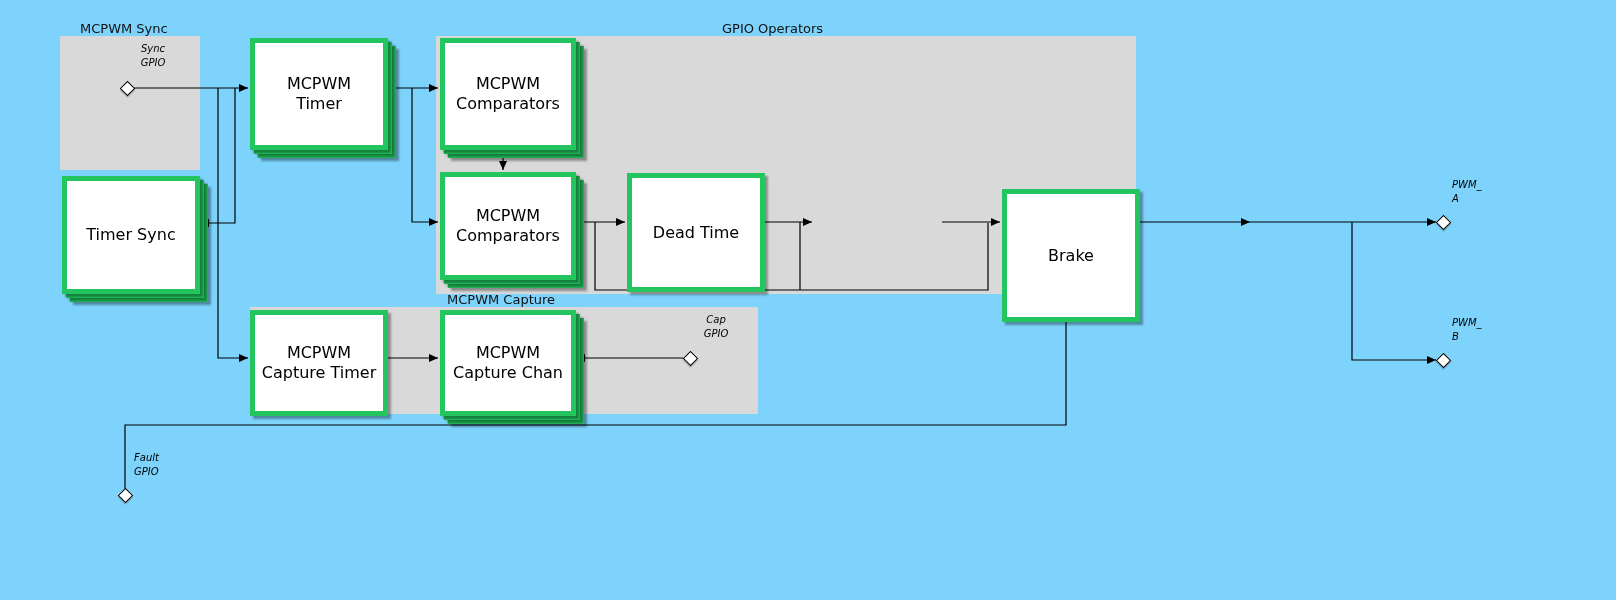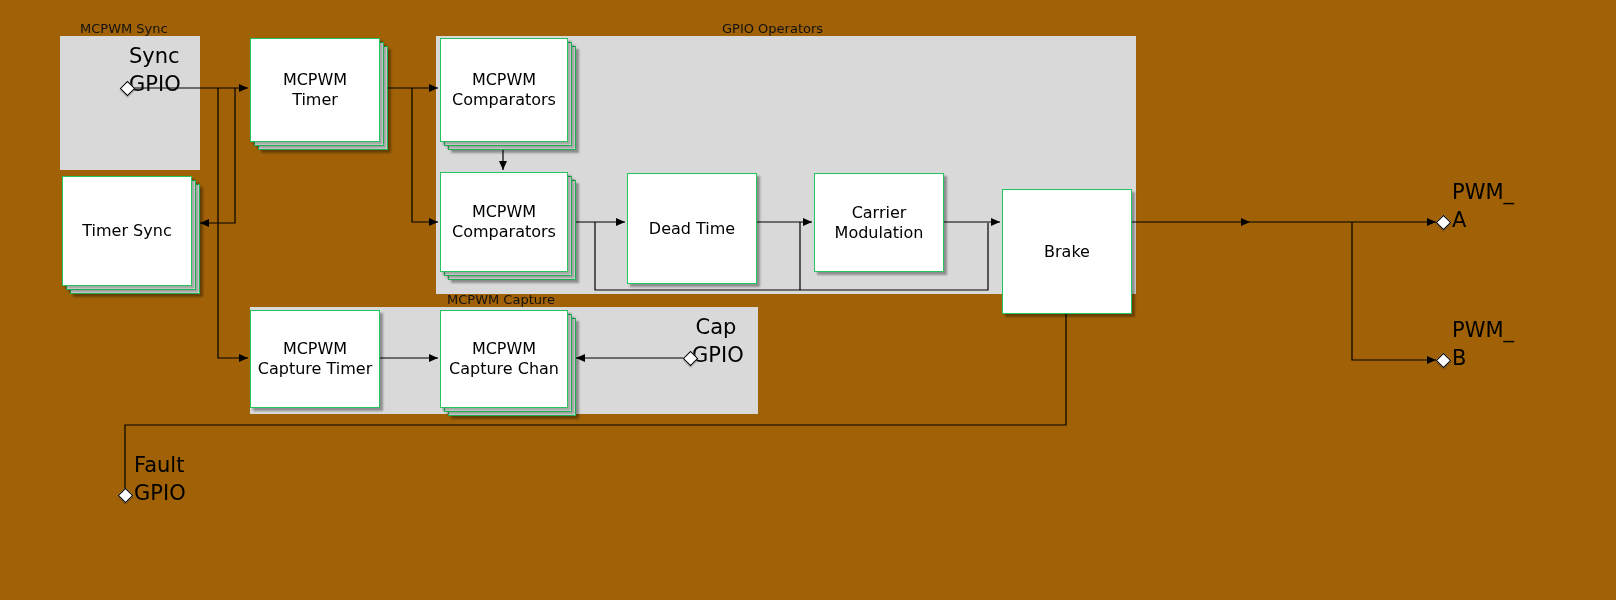--- a/index.html
+++ b/index.html
@@ -1,26 +1,26 @@
 <!DOCTYPE html>
 <html><head>
 <meta charset="utf-8">
 <style>
   html,body{margin:0;padding:0;}
   body{width:1616px;height:600px;background:#ffffff;font-family:"DejaVu Sans","Liberation Sans",sans-serif;}
-  .canvas{position:absolute;left:0;top:0;width:1616px;height:600px;overflow:hidden;background:#a16207;}
+  .canvas{position:absolute;left:0;top:0;width:1616px;height:600px;overflow:hidden;background:#7dd3fc;}
   .region{position:absolute;background:#d9d9d9;z-index:1;}
   .region-label{position:absolute;z-index:4;font-size:13px;color:#111;white-space:nowrap;}
   .wires{position:absolute;left:0;top:0;z-index:5;}
   .block{position:absolute;z-index:10;}
-  .block .layer,.block .face{position:absolute;left:0;top:0;width:100%;height:100%;background:#fff;border:1px solid #22c55e;box-shadow:3px 3px 2px rgba(0,0,0,0.35);}
+  .block .layer,.block .face{position:absolute;left:0;top:0;width:100%;height:100%;background:#fff;border:5px solid #22c55e;box-shadow:3px 3px 2px rgba(0,0,0,0.35);}
   .block .l2{transform:translate(8px,8px);}
   .block .l1{transform:translate(4px,4px);}
   .block .face{display:flex;flex-direction:column;align-items:center;justify-content:center;font-size:16px;line-height:1.25;text-align:center;color:#000;}
-  .port-label{position:absolute;z-index:12;font-size:21px;line-height:1.35;color:#000;white-space:nowrap;}
+  .port-label{position:absolute;z-index:12;font-size:10px;line-height:1.35;color:#000;white-space:nowrap;font-style:italic;}
   .port-label.center{text-align:center;}
   .diamond{position:absolute;z-index:12;width:9px;height:9px;background:#fff;border:1px solid #000;transform:rotate(45deg);box-shadow:1px 1px 1px rgba(0,0,0,0.25);}
 </style>
 </head>
 <body>
 
 <div class="canvas">
 
   <div class="region" style="left:60px;top:36px;width:140px;height:134px;"></div>
   <div class="region" style="left:436px;top:36px;width:700px;height:258px;"></div>
@@ -91,26 +91,20 @@
       <span>Comparators</span>
     </div>
   </div>
 
   <div class="block" style="left:627px;top:173px;width:128px;height:109px;">
     <div class="face">
       <span>Dead Time</span>
     </div>
   </div>
 
-  <div class="block" style="left:814px;top:173px;width:128px;height:97px;">
-    <div class="face">
-      <span>Carrier</span>
-      <span>Modulation</span>
-    </div>
-  </div>
 
   <div class="block" style="left:1002px;top:189px;width:128px;height:123px;">
     <div class="face">
       <span>Brake</span>
     </div>
   </div>
 
   <div class="block" style="left:250px;top:310px;width:128px;height:96px;">
     <div class="face">
       <span>MCPWM</span>

